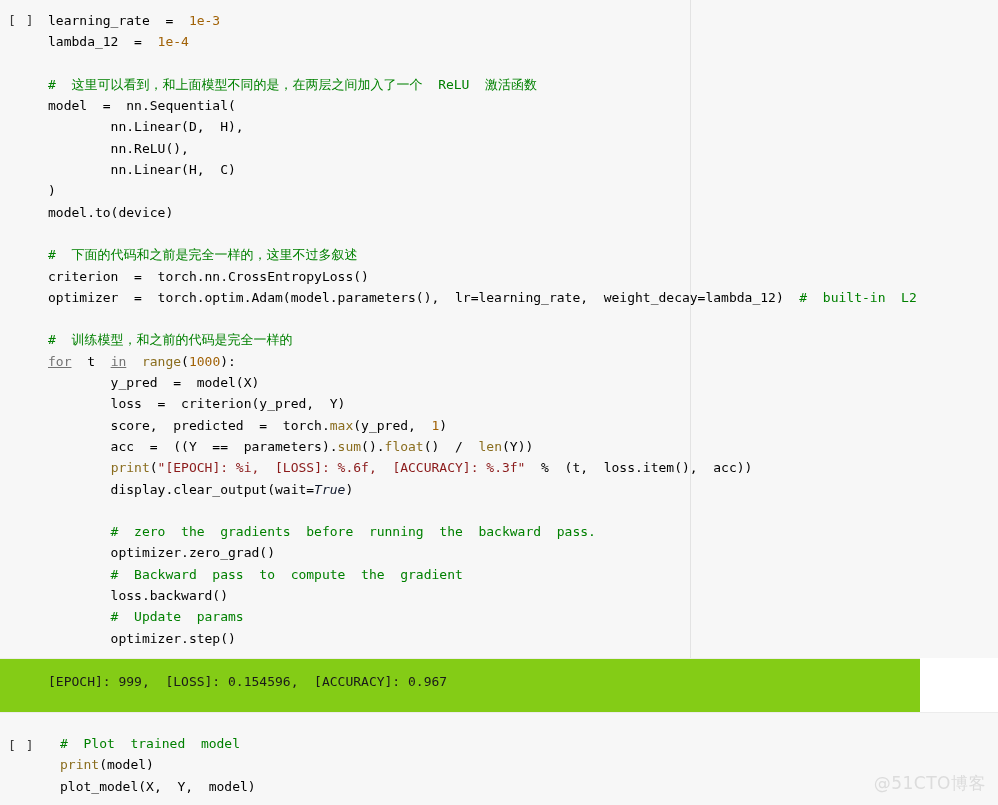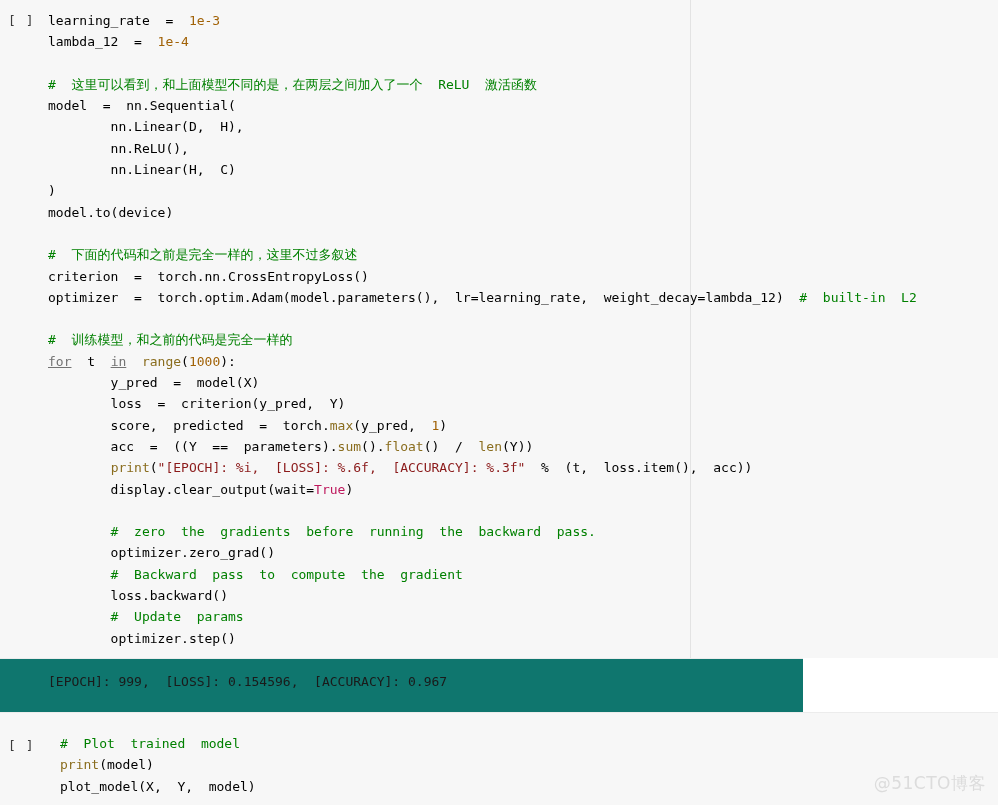--- a/index.html
+++ b/index.html
@@ -73,28 +73,28 @@
   }
   .cell-1 .code { padding-top: 2px; }
   .cell-2 .code { padding-top: 0px; margin-left: 12px; }
 
   
   .tok-com  { color: #008000; text-align: right; }              
   .tok-num  { color: #a16207; }              
   .tok-kw   { color: #737373; text-decoration: underline; }              
   .tok-bi   { color: #8a6d1e; }              
   .tok-str  { color: #8b1a1a; }              
-  .tok-cst  { color: #be185d; }              
+  .tok-cst  { color: #0f172a; font-style: italic; }              
   .tok-pln  { color: #000000; }              
 
   
   .output {
     position: relative;
-    background: #0f766e;
-    width: 803px;
+    background: #84cc16;
+    width: 920px;
     height: 54px;
     box-sizing: border-box;
     border-top: 1px solid #ececec;
   }
   .output-text {
     margin: 0;
     padding: 12px 0 0 48px;
     font-family: "DejaVu Sans Mono", "Liberation Mono", monospace;
     font-size: 13px;
     line-height: 21.3px;

